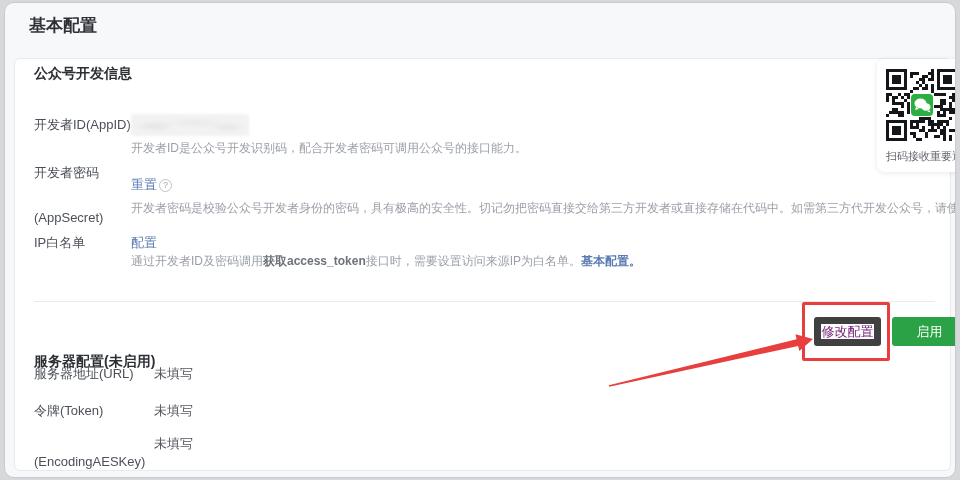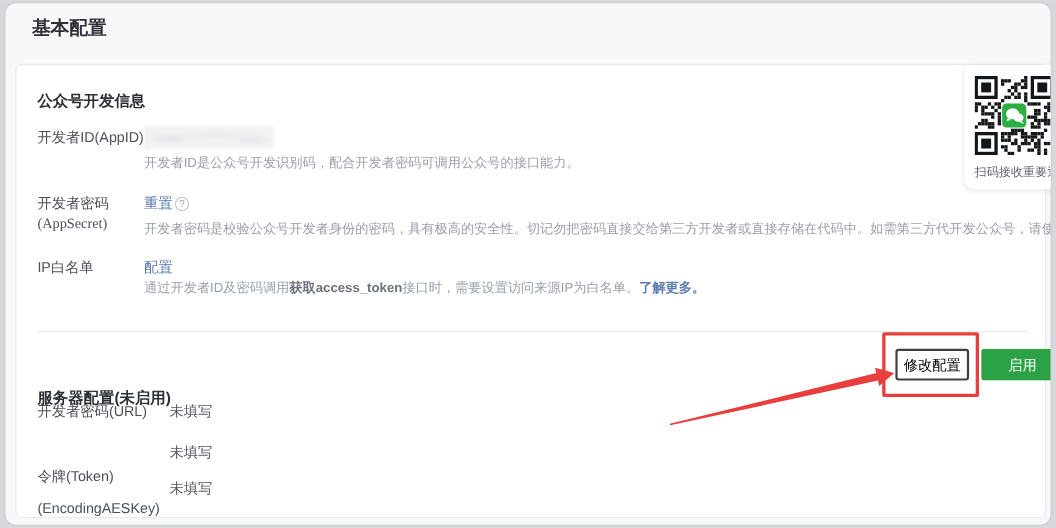--- a/index.html
+++ b/index.html
@@ -48,21 +48,21 @@
       radial-gradient(ellipse 40px 7px at 55% 40%, #e9e9eb 0%, rgba(236,236,238,0) 75%),
       radial-gradient(ellipse 28px 8px at 82% 60%, #e6e6e8 0%, rgba(236,236,238,0) 70%),
       #f2f2f3;
     filter:blur(1.5px);
   }
   .divider { height:1px; background:#e8eaed; }
   .btn {
     display:flex; align-items:center; justify-content:center;
     font-size:13px; border-radius:3px; cursor:pointer;
   }
-  .btn-plain { background:#fdfdfd; border:2px solid #404040; color:#000000; }
+  .btn-plain { background:#fdfdfd; border:7px solid #404040; color:#701a75; }
   .btn-green { border:1px solid transparent; color:#ffffff; }
   .qr-card {
     position:absolute; left:872px; top:56px; width:116px; height:113px;
     background:#ffffff; border-radius:8px;
     box-shadow:0 1px 6px rgba(0,0,0,0.09);
     z-index:5;
   }
   .qr-caption { position:absolute; left:9px; top:90px; font-size:11px; color:#62666d; white-space:nowrap; }
   .red-box {
     position:absolute; left:797px; top:299px; width:88px; height:59px;
@@ -73,51 +73,51 @@
 </style>
 </head>
 <body>
 
 <div class="frame">
 
   <div class="page-title">基本配置</div>
 
   <div class="main-panel"></div>
 
-  <div class="abs section-title" style="left:29px; top:80px;text-align:right;">公众号开发信息</div>
+  <div class="abs section-title" style="left:29px; top:62px;text-align:right;">公众号开发信息</div>
 
   <div class="abs field-label" style="left:29px; top:113px;">开发者ID(AppID)</div>
   <div class="abs blur-value" style="left:126px; top:111px;"></div>
   <div class="abs desc" style="left:126px; top:137px;">开发者ID是公众号开发识别码，配合开发者密码可调用公众号的接口能力。</div>
 
-  <div class="abs field-label" style="left:29px; top:173px;">开发者密码</div>
-  <div class="abs field-label" style="left:29px; top:191px;font-family:Liberation Serif, serif;">(AppSecret)</div>
+  <div class="abs field-label" style="left:29px; top:161px;">开发者密码</div>
+  <div class="abs field-label" style="left:29px; top:206px;">(AppSecret)</div>
   <div class="abs" style="left:126px; top:173px; display:flex; align-items:center; gap:2px;">
     <a class="link">重置</a>
     <span class="help-icon">?</span>
   </div>
   <div class="abs desc" style="left:126px; top:197px;">开发者密码是校验公众号开发者身份的密码，具有极高的安全性。切记勿把密码直接交给第三方开发者或直接存储在代码中。如需第三方代开发公众号，请使用授权方式接入。</div>
 
   <div class="abs field-label" style="left:29px; top:231px;">IP白名单</div>
   <a class="abs link" style="left:126px; top:231px;">配置</a>
   <div class="abs desc" style="left:126px; top:250px;">
-    <span>通过开发者ID及密码调用</span><span class="desc-strong">获取access_token</span><span>接口时，需要设置访问来源IP为白名单。</span><a class="desc-link">了解更多。</a>
+    <span>通过开发者ID及密码调用</span><span class="desc-strong">获取access_token</span><span>接口时，需要设置访问来源IP为白名单。</span><a class="desc-link">基本配置。</a>
   </div>
 
   <div class="abs divider" style="left:29px; top:298px; width:901px;"></div>
 
   <div class="abs section-title" style="left:29px; top:314px;margin-top:36px;">服务器配置(未启用)</div>
 
   <div class="abs btn btn-plain" style="left:809px; top:314px; width:67px; height:29px;">修改配置</div>
   <div class="abs btn btn-green" id="enable-btn" style="left: 887px; top: 314px; width: 75px; height: 29px; background: rgb(43, 162, 69);">启用</div>
 
-  <div class="abs field-label" style="left:29px; top:362px;">开发者密码(URL)</div>
+  <div class="abs field-label" style="left:29px; top:362px;">服务器地址(URL)</div>
   <div class="abs field-value" style="left:126px; top:362px;">未填写</div>
 
-  <div class="abs field-label" style="left:29px; top:421px;">令牌(Token)</div>
+  <div class="abs field-label" style="left:29px; top:399px;">令牌(Token)</div>
   <div class="abs field-value" style="left:126px; top:399px;">未填写</div>
 
   <div class="abs" style="left:29px; top:432px; display:flex; align-items:center; gap:3px;margin-top:48px;">
     <span class="field-label">消息加解密密钥</span>
     <span class="help-icon">?</span>
   </div>
   <div class="abs field-label" style="left:29px; top:450px;">(EncodingAESKey)</div>
   <div class="abs field-value" style="left:126px; top:432px;">未填写</div>
 
   <div class="qr-card">

